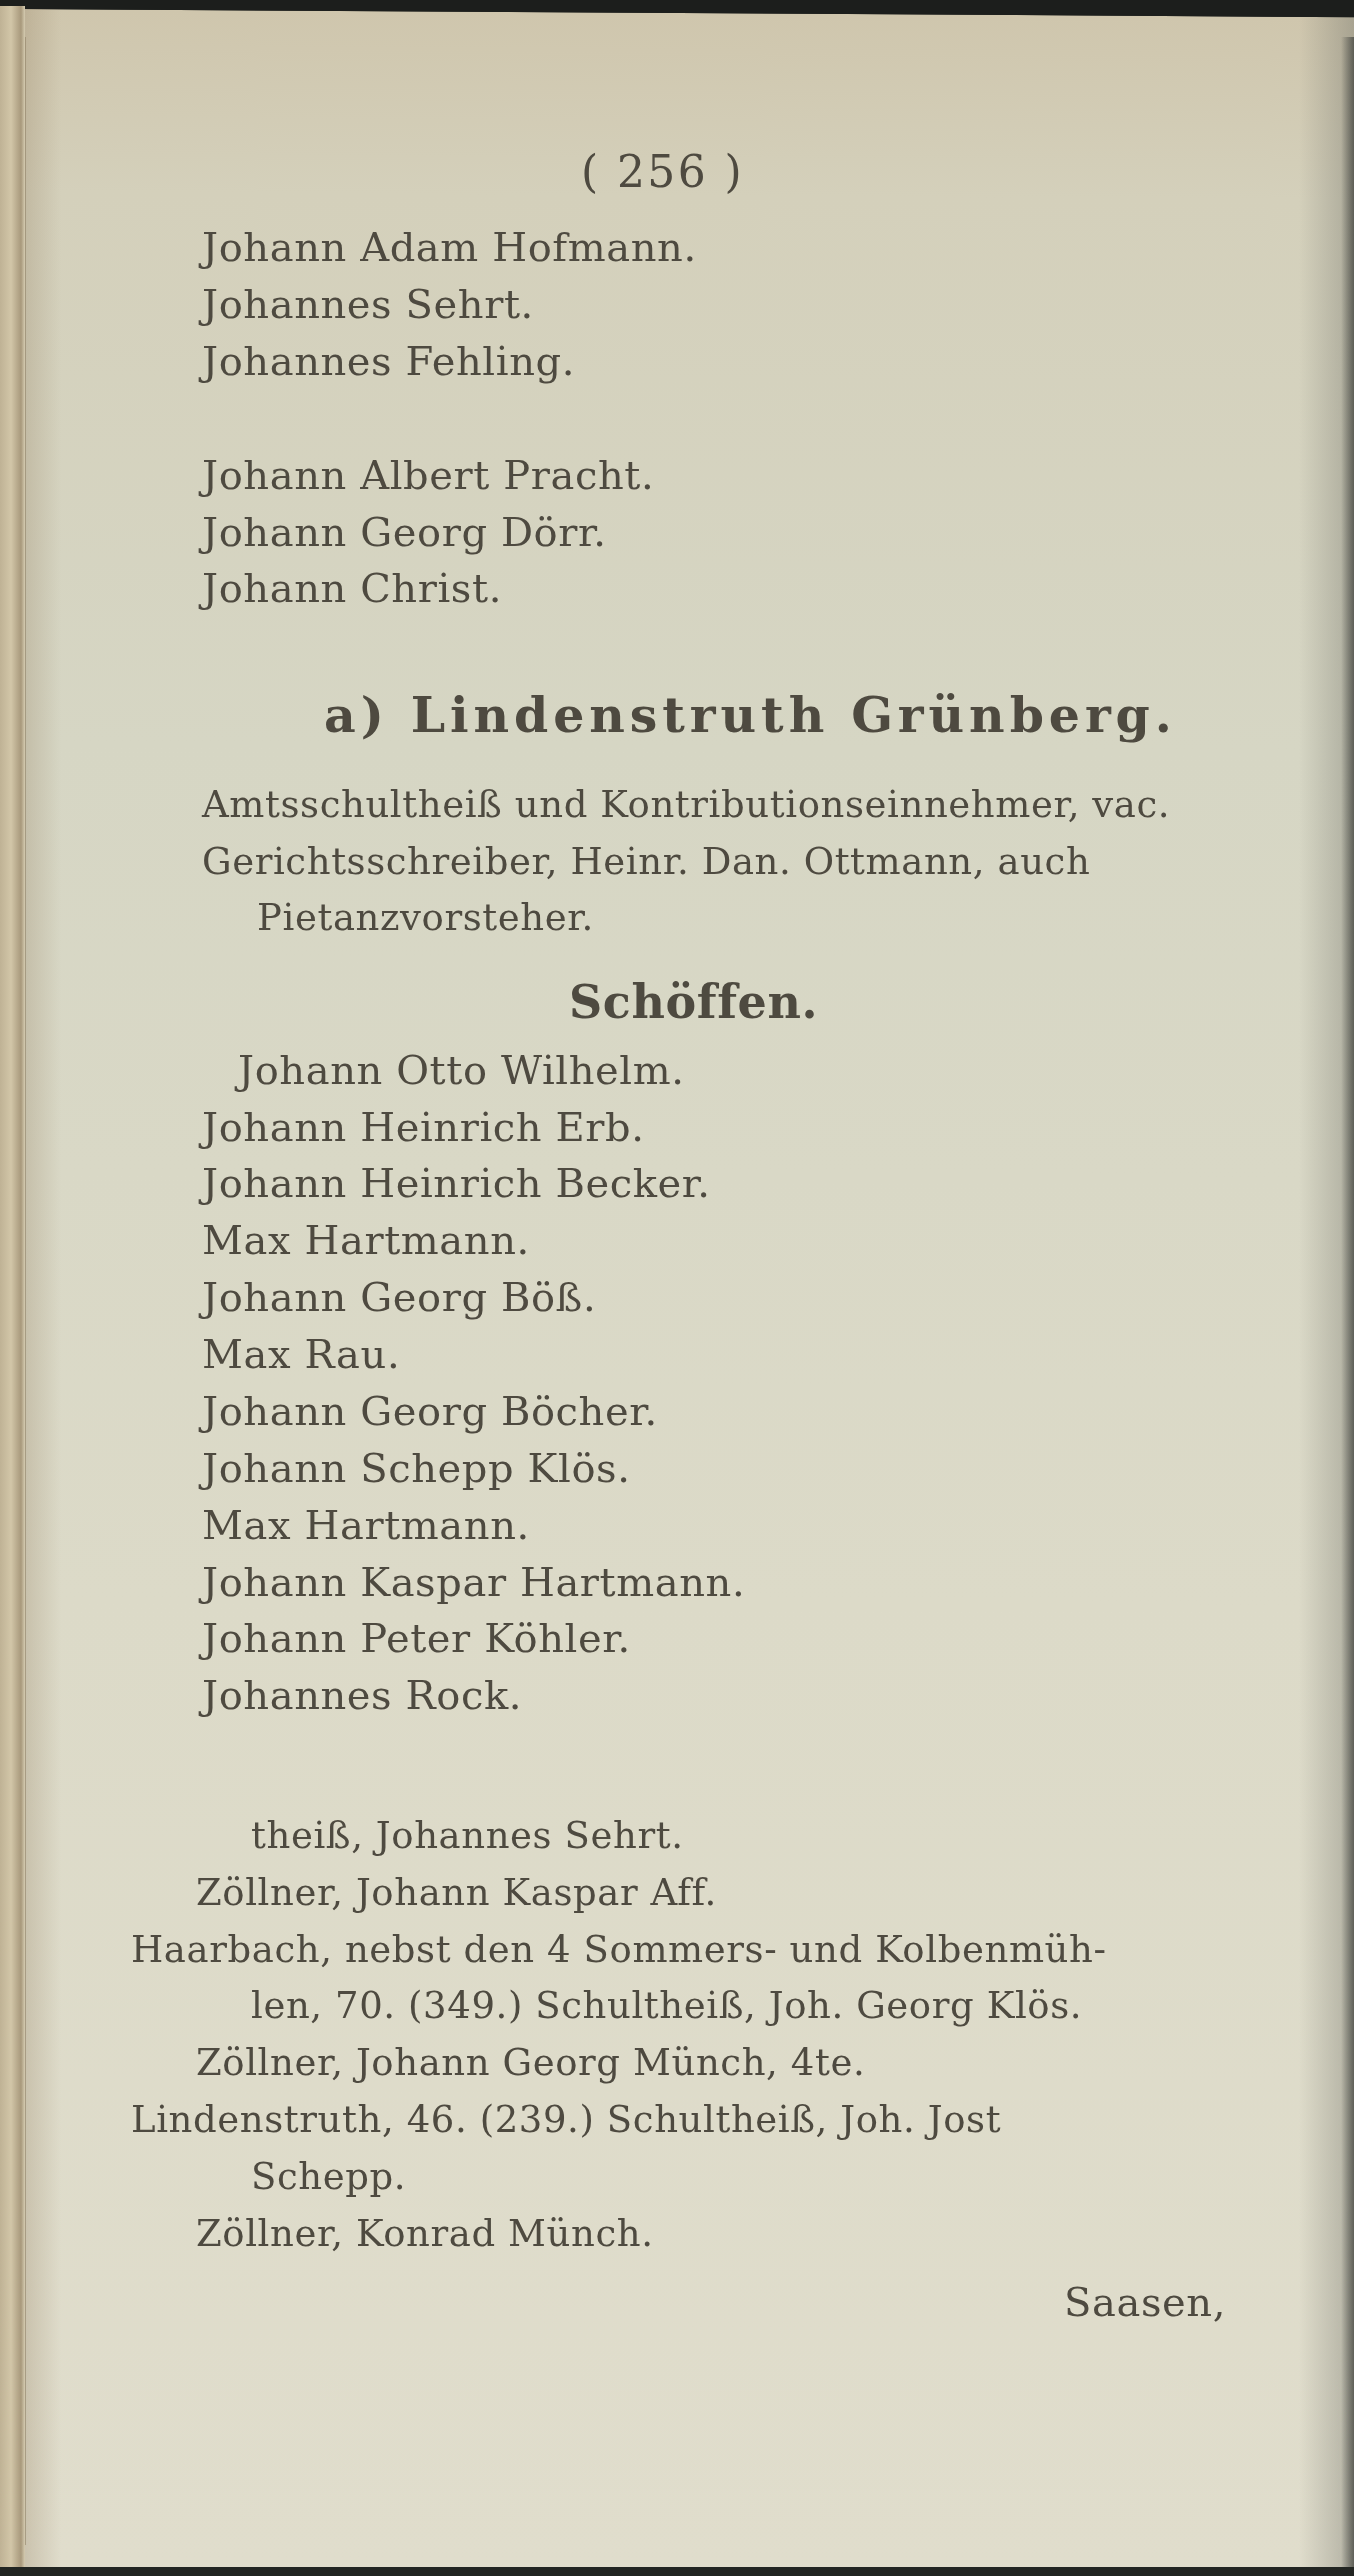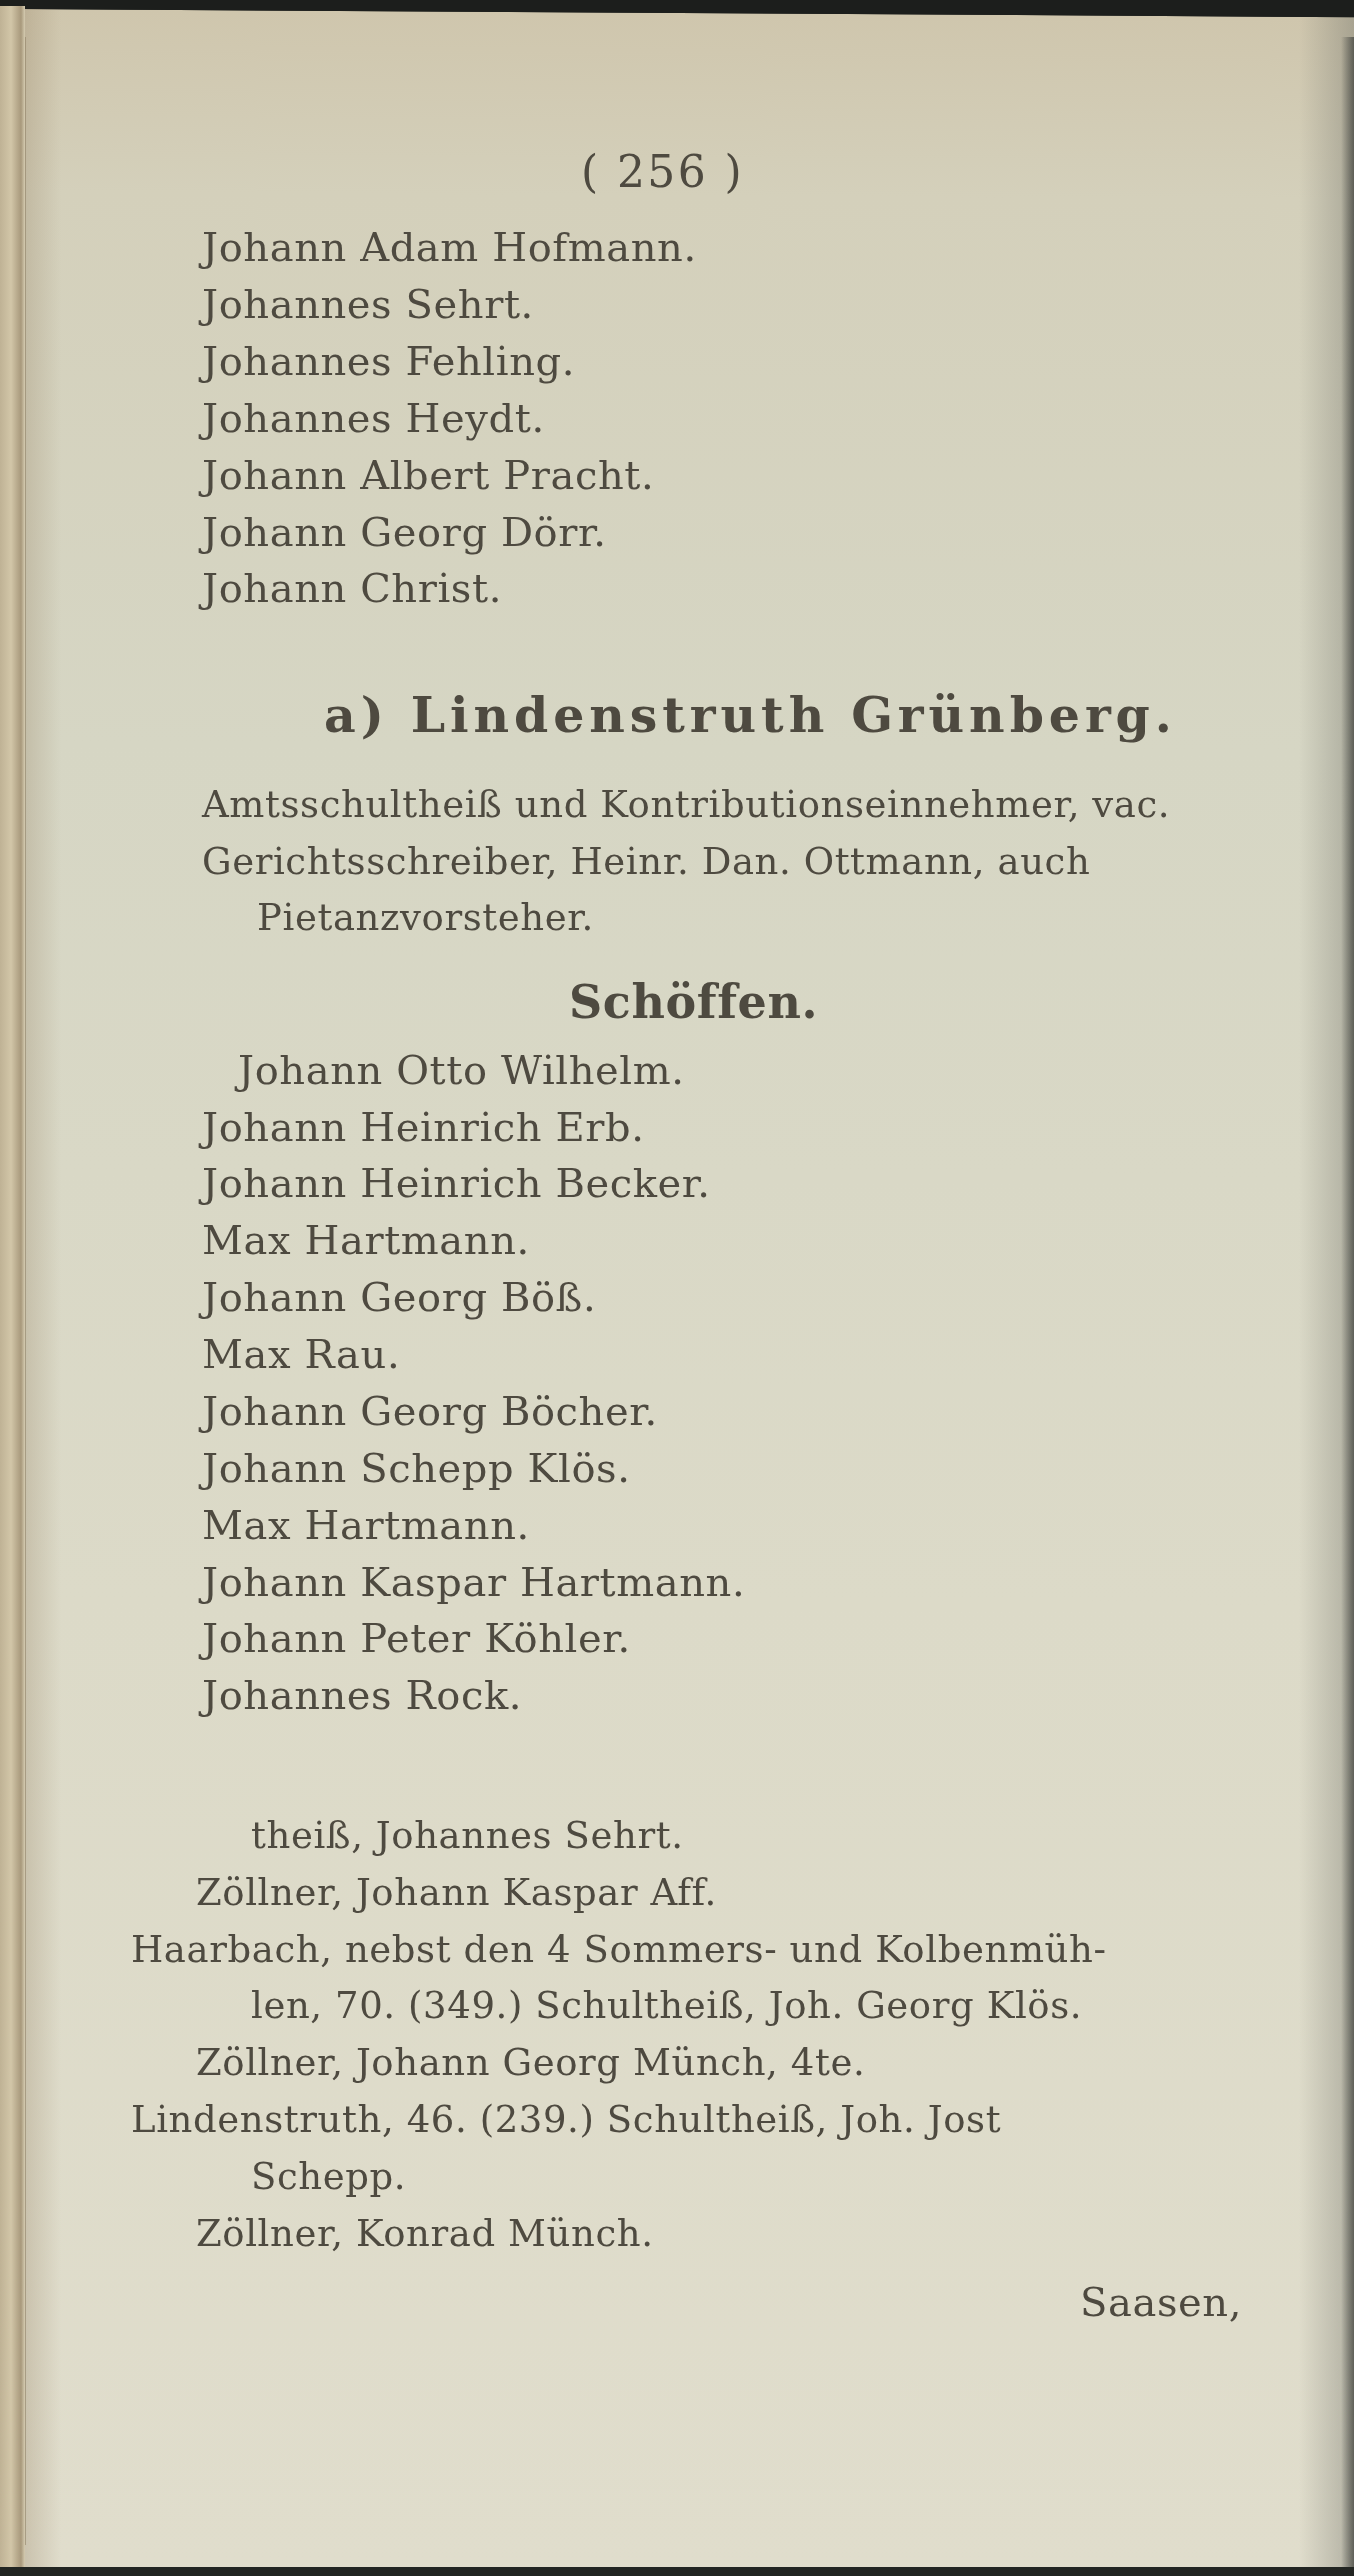--- a/index.html
+++ b/index.html
@@ -79,40 +79,38 @@
       font-size: 49px;
       letter-spacing: 4.9px;
       font-weight: bold;
     }
     .subheading {
       font-size: 46px;
       font-weight: bold;
     }
     .catchword {
       font-size: 40px;
-      margin-left: 16px;
     }
   </style>
 </head>
 <body>
 
 <div class="scan"></div>
 <div class="page"></div>
 <div class="spine"></div>
 <div class="spine-line"></div>
 <div class="right-shadow"></div>
 <div class="bottom-shadow"></div>
 
 <div class="text">
   <div class="line page-number">( 256 )</div>
 
   <div class="line" style="left:202px; top:217px;">Johann Adam Hofmann.</div>
   <div class="line" style="left:202px; top:274px;">Johannes Sehrt.</div>
   <div class="line" style="left:202px; top:331px;">Johannes Fehling.</div>
-  <div class="line" style="left:202px; top:388px;">Johannes Heydt.</div>
   <div class="line" style="left:202px; top:445px;text-align:center;">Johann Albert Pracht.</div>
   <div class="line" style="left:202px; top:502px;">Johann Georg Dörr.</div>
   <div class="line" style="left:202px; top:558px;">Johann Christ.</div>
 
   <div class="line heading" style="left:324px; top:685px;">a) Lindenstruth Grünberg.</div>
 
   <div class="line" style="left:202px; top:774px; font-size:37px;">Amtsschultheiß und Kontributionseinnehmer, vac.</div>
   <div class="line" style="left:202px; top:831px; font-size:37px;">Gerichtsschreiber, Heinr. Dan. Ottmann, auch</div>
   <div class="line" style="left:257px; top:887px; font-size:37px;">Pietanzvorsteher.</div>
 

